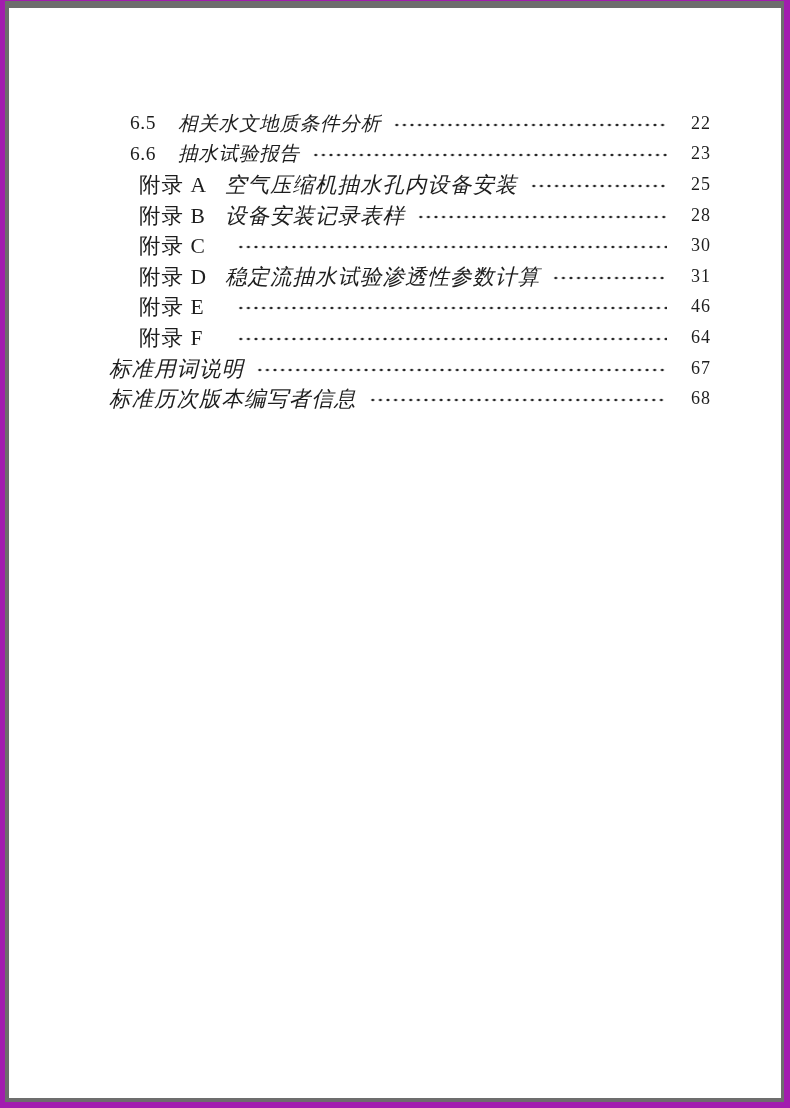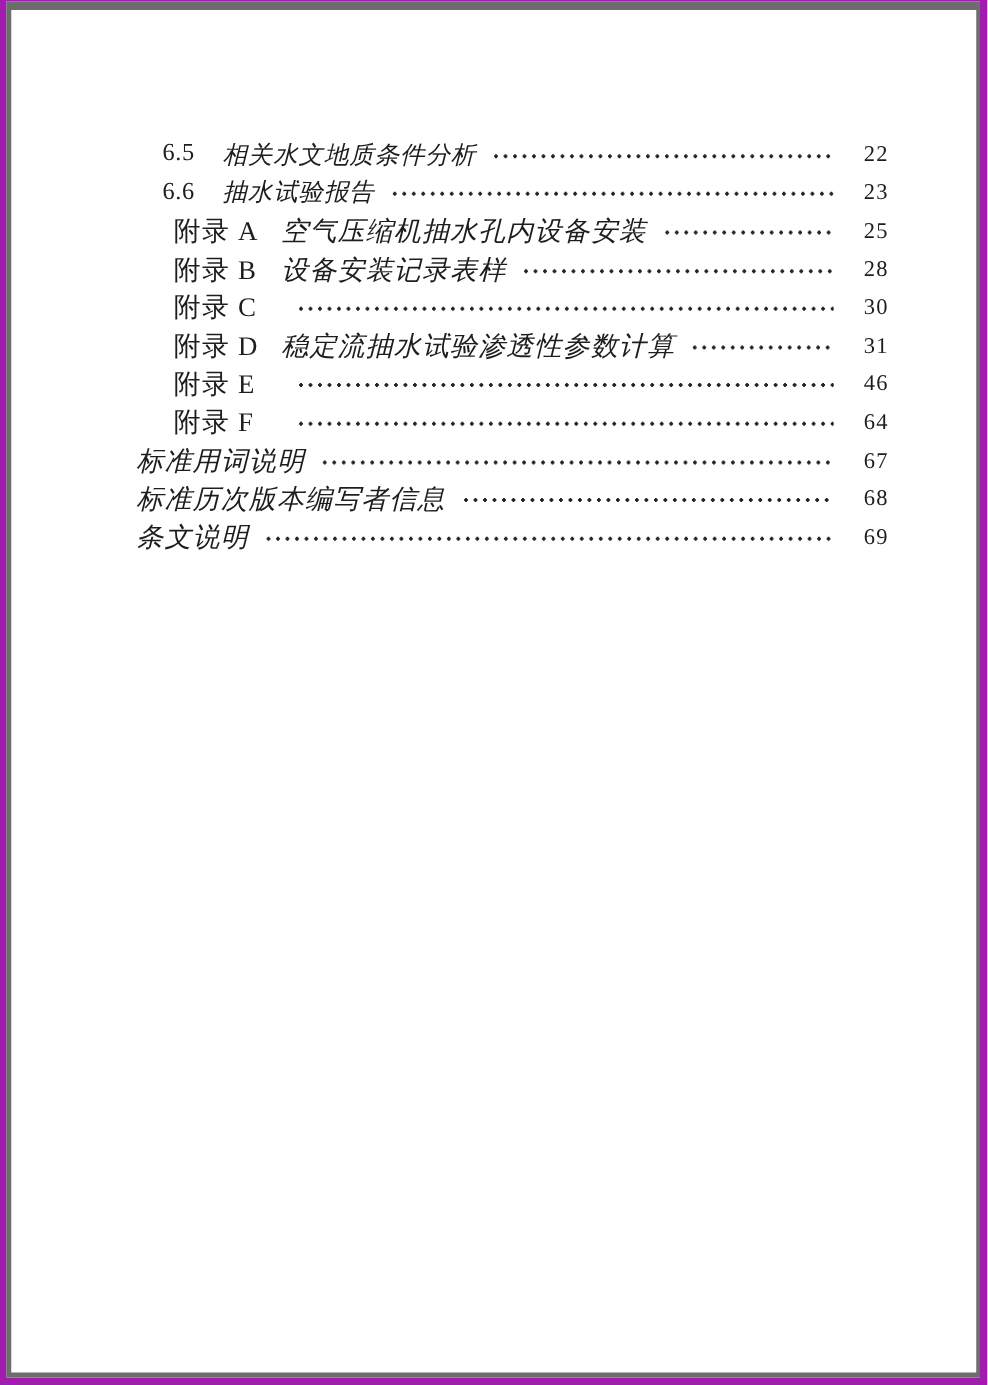--- a/index.html
+++ b/index.html
@@ -133,21 +133,15 @@
     <span class="title">标准用词说明</span>
     <span class="leader"></span>
     <span class="pagenum">67</span>
   </div>
         <div class="toc-row top">
 
     <span class="title">标准历次版本编写者信息</span>
     <span class="leader"></span>
     <span class="pagenum">68</span>
   </div>
-        <div class="toc-row top">
-
-    <span class="title">条文说明</span>
-    <span class="leader"></span>
-    <span class="pagenum">69</span>
-  </div>
       </div>
   </div>
 </div>
 
 </body></html>

